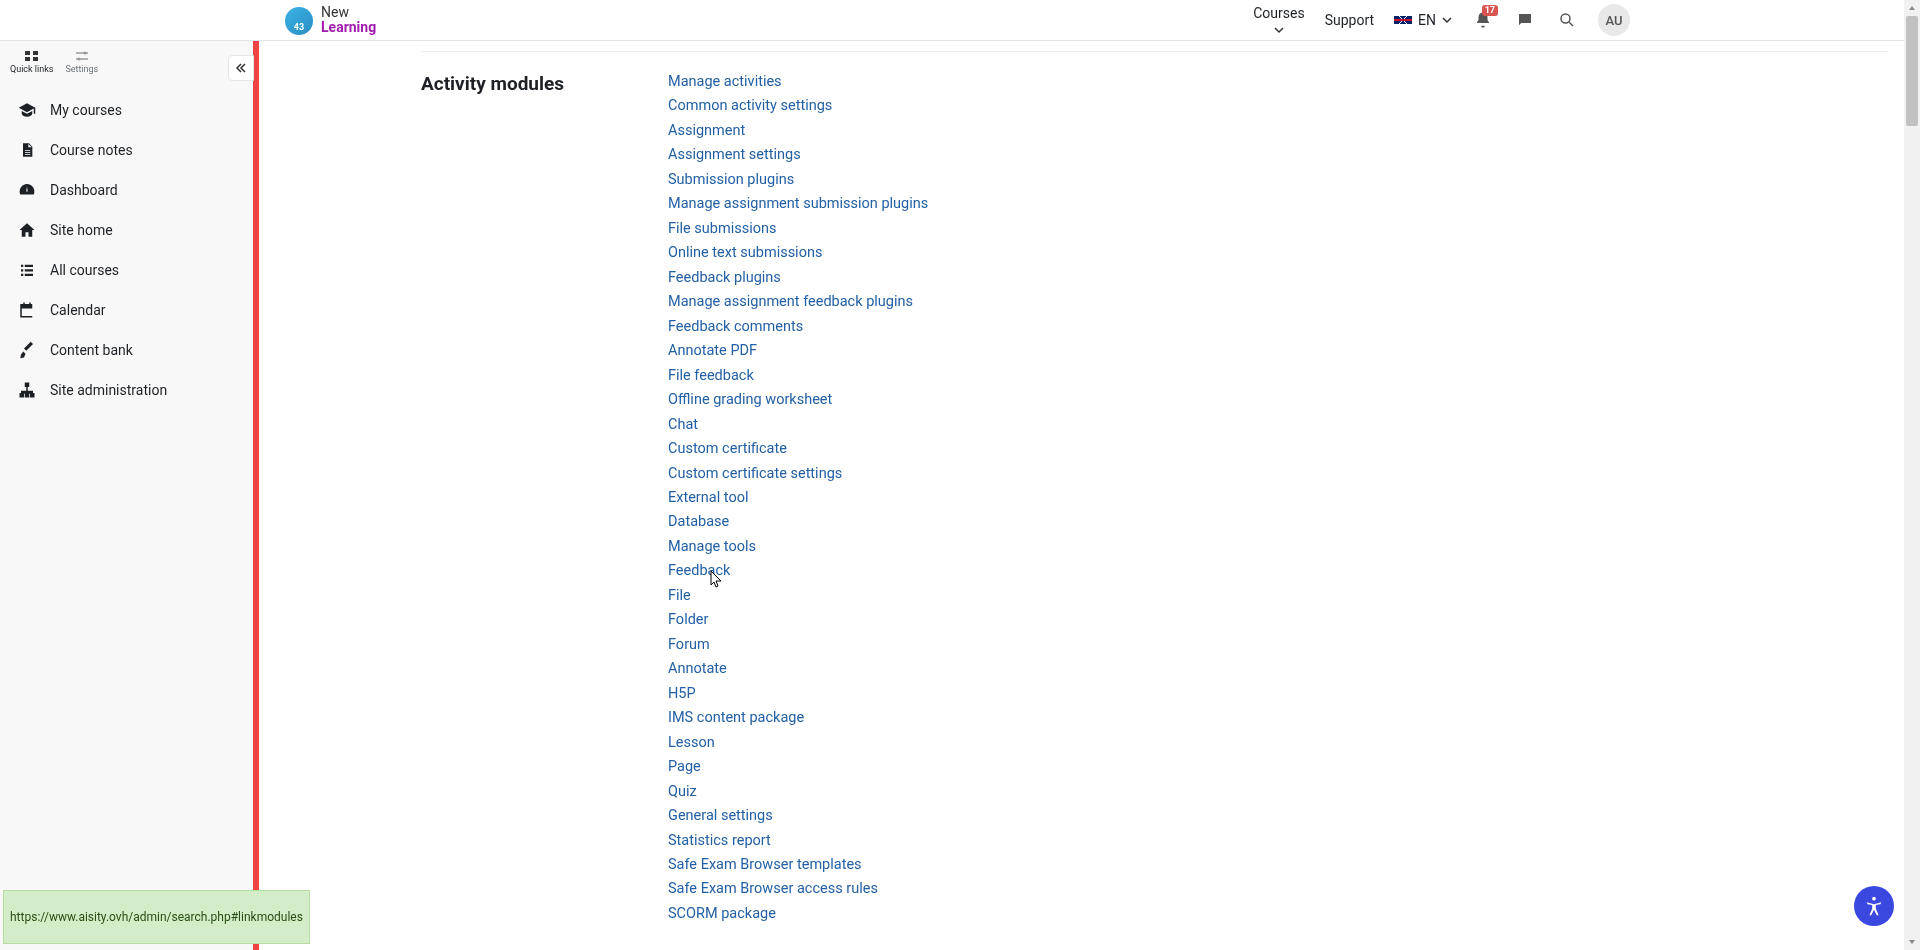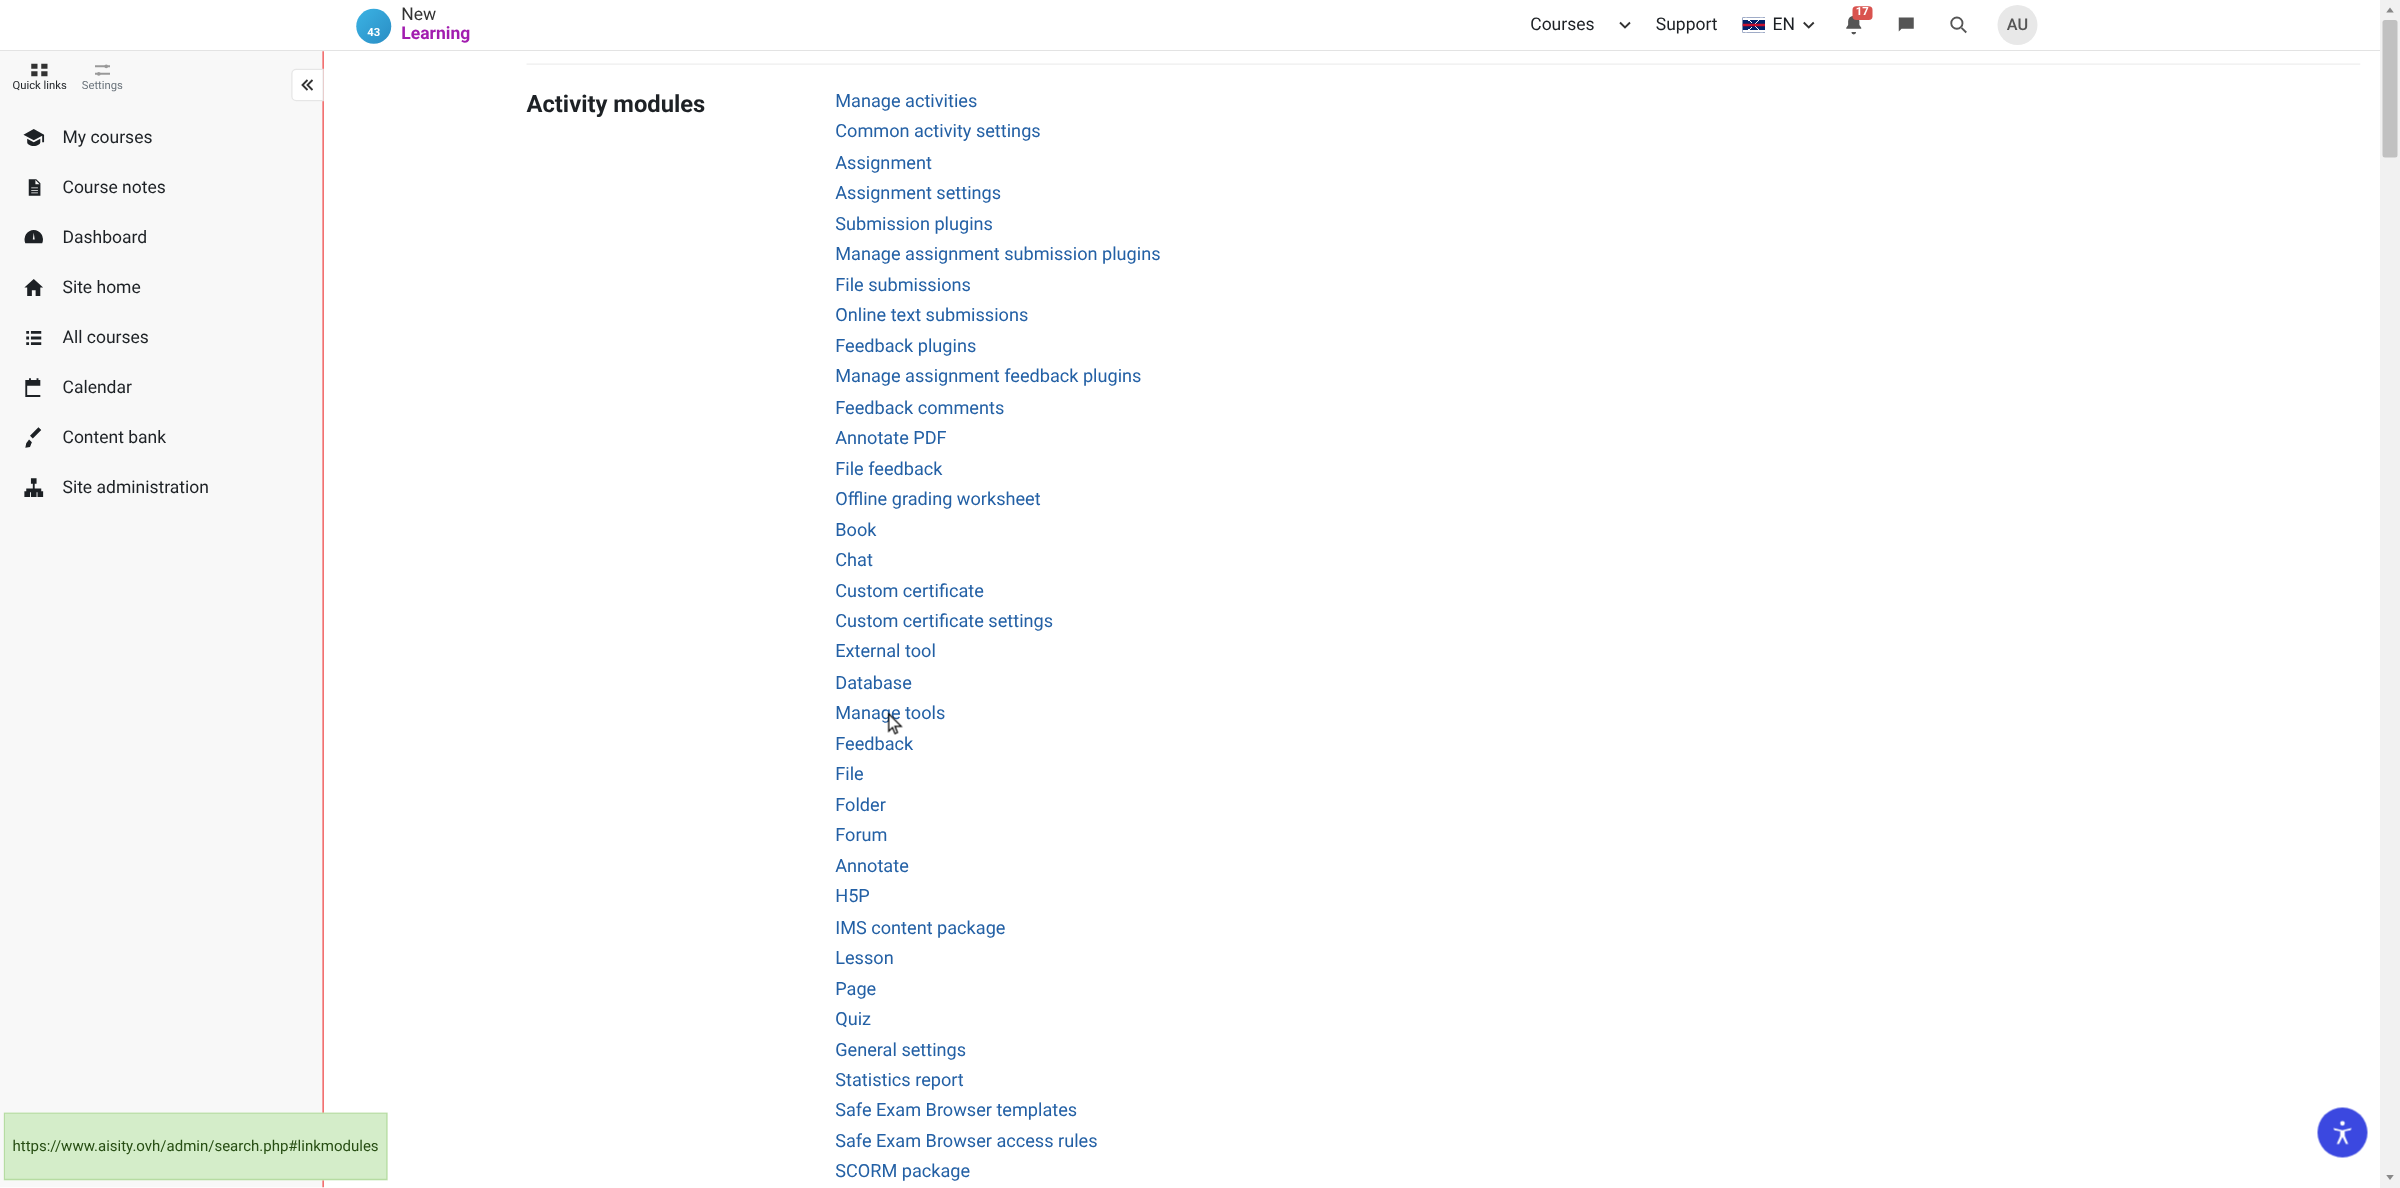--- a/index.html
+++ b/index.html
@@ -8,35 +8,35 @@
 
 .header { height: 41px; border-bottom: 1px solid #e3e3e3; display: flex; align-items: center; padding: 0 20px; position: relative; }
 .logo-wrap { display: flex; align-items: flex-end; gap: 8px; margin-left: 265px; }
 .logo-circle { width: 28px; height: 28px; border-radius: 50%; background: linear-gradient(135deg,#3bb3e4,#2a8dc4); display:flex; align-items:center; justify-content:center; color:#fff; font-size:10px; font-weight:700; overflow:hidden; position:relative;}
 .logo-circle::before { content:"43"; position:absolute; font-size:9px; bottom:3px; }
 .logo-text { line-height: 1.05; font-size: 14px; }
 .logo-text .t1 { font-weight: 400; color:#333; }
 .logo-text .t2 { font-weight: 700; color:#a21caf; }
 
 .header-right { position: absolute; right: 290px; display: flex; align-items: center; gap: 20px; }
-.hdr-link { font-size: 14px; color:#1d2125; cursor:pointer; display:flex; align-items:center; gap:19px; }
+.hdr-link { font-size: 14px; color:#1d2125; cursor:pointer; display:flex; align-items:center; gap:4px;flex-direction:column; }
 .chevron { width:10px; height:10px; display:inline-block; }
 .chevron svg { display:block; }
 .lang { display:flex; align-items:center; gap:6px; font-size:14px; font-weight:400;}
 .flag { width:18px; height:12px; background: linear-gradient(to bottom,#012169 0%,#012169 100%); position:relative; overflow:hidden;}
 .flag::before, .flag::after { content:""; position:absolute;}
 .flag::before { inset:0; background: conic-gradient(from 0deg at 50% 50%, transparent 0 40deg,#fff 40deg 50deg,transparent 50deg 130deg,#fff 130deg 140deg,transparent 140deg 220deg,#fff 220deg 230deg,transparent 230deg 310deg,#fff 310deg 320deg,transparent 320deg);}
 .flag::after { width:100%; height:2px; background:#c8102e; top:5px; left:0; box-shadow: 0 -5px 0 0 #fff, 0 5px 0 0 #fff;}
 
 .icon-btn { width:22px; height:22px; display:flex; align-items:center; justify-content:center; cursor:pointer; position:relative;}
 .badge { position:absolute; top:-4px; right:-4px; background:#d9534f; color:#fff; font-size:9px; font-weight:700; padding:1px 3px; border-radius:3px; line-height:1;}
 .avatar { width:32px; height:32px; border-radius:50%; background:#e8e8e8; display:flex; align-items:center; justify-content:center; font-size:13px; font-weight:500; color:#555; cursor:pointer;}
 
 
-.sidebar { position:absolute; left:0; top:41px; width:259px; height:calc(100% - 41px); background:#f8f8f8; border-right:1px solid #ef4444;}
+.sidebar { position:absolute; left:0; top:41px; width:259px; height:calc(100% - 41px); background:#f8f8f8; border-right:6px solid #ef4444;}
 .sidebar-tabs { display:flex; padding: 6px 4px 0; gap:0;}
 .sidebar-tab { flex:0 0 auto; padding:2px 6px; text-align:center; font-size:9px; color:#6a737b; cursor:pointer; display:flex; flex-direction:column; align-items:center; gap:1px;}
 .sidebar-tab.active { color:#1d2125;}
 .sidebar-tab .tab-ic { width:18px; height:14px; display:flex; align-items:center; justify-content:center;}
 .collapse-btn { position:absolute; right:-1px; top:14px; width:26px; height:26px; background:#fff; border:1px solid #e6e6e6; border-radius:4px 0 0 4px; display:flex; align-items:center; justify-content:center; cursor:pointer;}
 
 .sidebar-menu { margin-top: 14px; }
 .menu-item { display:flex; align-items:center; gap:14px; padding:11px 18px; font-size:14px; color:#1d2125; cursor:pointer;}
 .menu-ic { width:18px; height:18px; display:flex; align-items:center; justify-content:center; color:#1d2125;}
 
@@ -236,21 +236,20 @@
             <li class="indent-1"><a>Submission plugins</a></li>
             <li class="indent-2"><a>Manage assignment submission plugins</a></li>
             <li class="indent-2"><a>File submissions</a></li>
             <li class="indent-2"><a>Online text submissions</a></li>
             <li class="indent-1"><a>Feedback plugins</a></li>
             <li class="indent-2"><a>Manage assignment feedback plugins</a></li>
             <li class="indent-2"><a>Feedback comments</a></li>
             <li class="indent-2"><a>Annotate PDF</a></li>
             <li class="indent-2"><a>File feedback</a></li>
             <li class="indent-2"><a>Offline grading worksheet</a></li>
-            <li class=""><a>Book</a></li>
             <li class=""><a>Chat</a></li>
             <li class=""><a>Custom certificate</a></li>
             <li class="indent-1"><a>Custom certificate settings</a></li>
             <li class=""><a>External tool</a></li>
             <li class=""><a>Database</a></li>
             <li class="indent-1"><a>Manage tools</a></li>
             <li class=""><a>Feedback</a></li>
             <li class=""><a>File</a></li>
             <li class=""><a>Folder</a></li>
             <li class=""><a>Forum</a></li>

